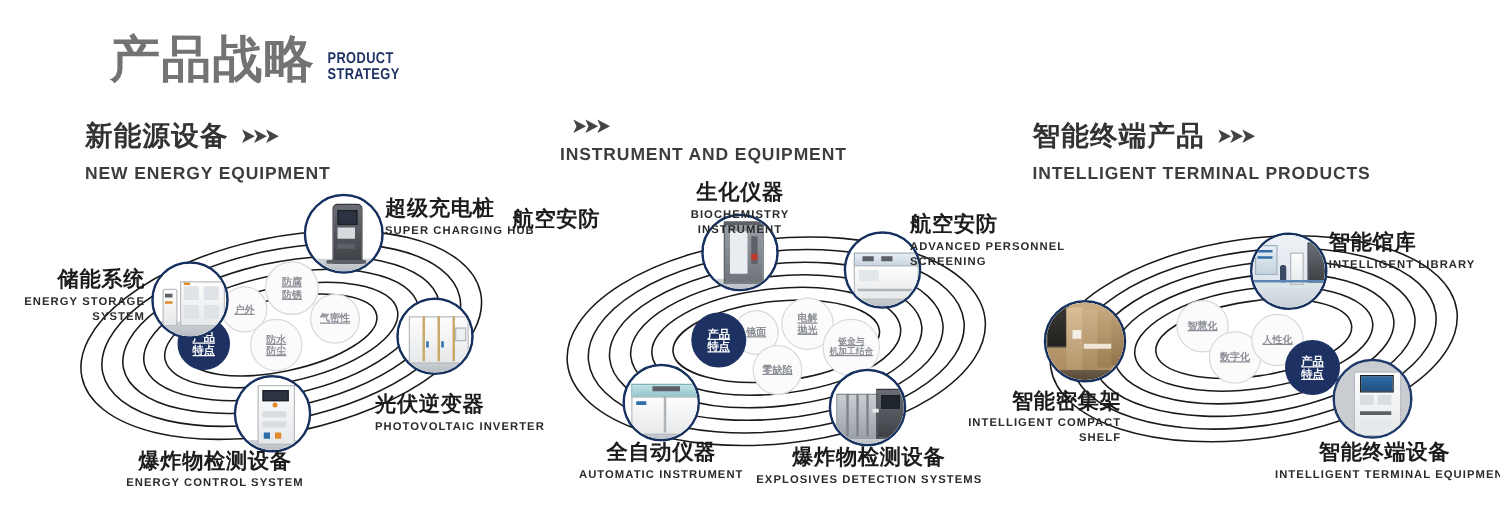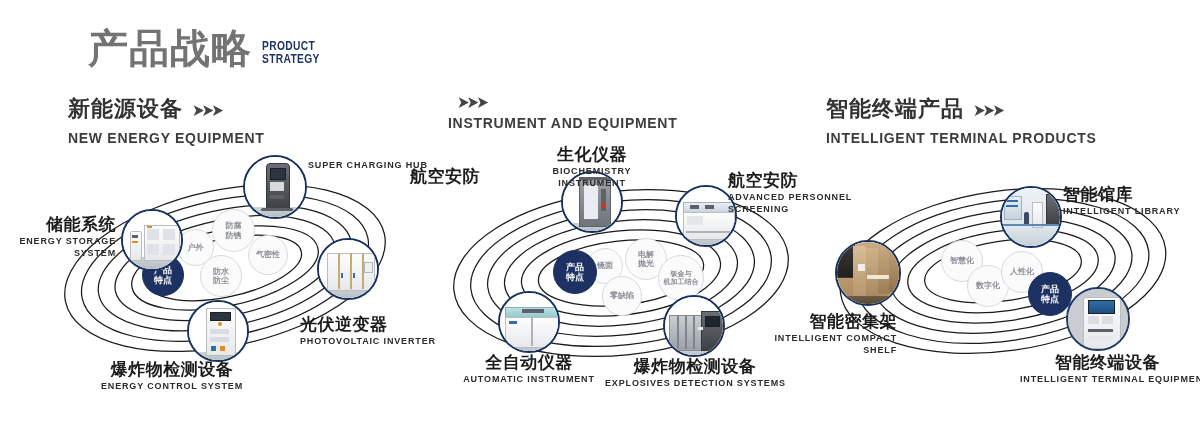--- a/index.html
+++ b/index.html
@@ -73,21 +73,21 @@
     margin-top:2px;font-size:9px;font-weight:bold;color:#2b2b2b;
     letter-spacing:.85px;white-space:nowrap;
   }
   .cap.right{text-align:right;}
   .cap.center{text-align:center;}
 
   
   .feat{
     position:absolute;border-radius:50%;
     display:flex;align-items:center;justify-content:center;
-    text-align:center;box-sizing:border-box;
+    text-align:center;box-sizing:border-box;text-decoration:underline;
   }
   .feat.light{
     border:1px solid #d8dade;background:#fbfbfc;color:#8b8e95;
     font-size:8px;font-weight:bold;line-height:1.18;
   }
   .feat.dark{
     background:#1d3263;color:#ffffff;border:1px solid #1d3263;
     font-size:9px;font-weight:bold;line-height:1.15;
   }
   .feat span{display:block;}
@@ -213,20 +213,21 @@
       <div class="ph" style="position:relative;background:#ffffff;">
         <div class="flr" style="left:0;top:50px;width:64px;height:14px;"></div>
         <div class="cab dk" style="left:21px;top:6px;width:22px;height:46px;border-radius:4px 4px 1px 1px;"></div>
         <div class="scr" style="left:25px;top:11px;width:14px;height:10px;"></div>
         <div class="ln" style="left:25px;top:25px;width:14px;height:9px;background:#d6d9dd;"></div>
         <div class="ln d" style="left:25px;top:38px;width:14px;height:4px;"></div>
         <div class="ln d" style="left:16px;top:51px;width:32px;height:3px;border-radius:2px;"></div>
       </div>
     </div>
     <div class="cap" style="left:268px;top:3px;width:130px;">
+      <div class="cn">超级充电桩</div>
       <div class="en">SUPER CHARGING HUB</div>
     </div>
 
     <div class="node" style="left:277px;top:83px;width:62px;height:62px;">
       <div class="ph" style="position:relative;background:#ffffff;">
         <div class="flr" style="left:0;top:48px;width:62px;height:14px;"></div>
         <div class="cab" style="left:8px;top:13px;width:46px;height:36px;"></div>
         <div class="ln" style="left:19px;top:13px;width:1.5px;height:36px;background:#c9a96e;"></div>
         <div class="ln" style="left:31px;top:13px;width:1.5px;height:36px;background:#c9a96e;"></div>
         <div class="ln" style="left:43px;top:13px;width:1.5px;height:36px;background:#c9a96e;"></div>

